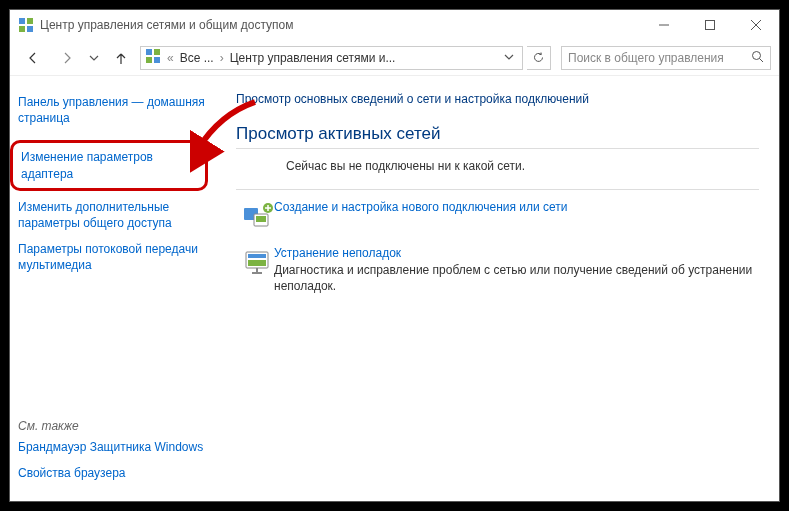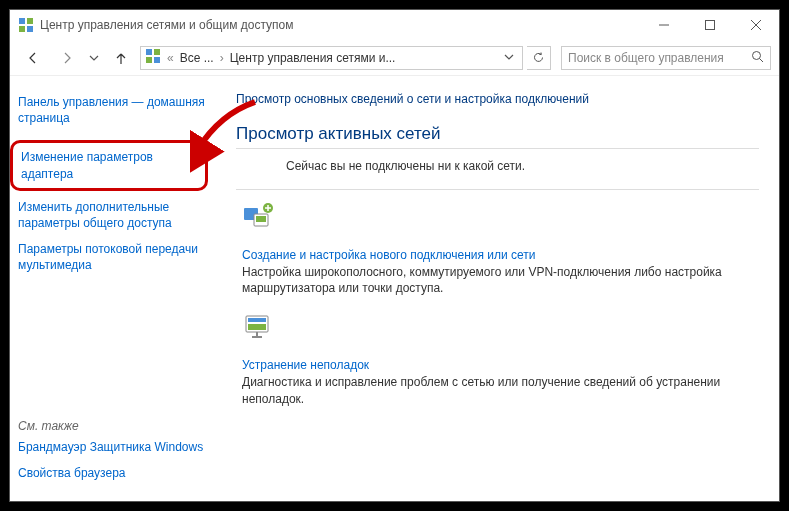--- a/index.html
+++ b/index.html
@@ -28,21 +28,21 @@
   .sidebar a{color:#0066cc;text-decoration:none;display:block;line-height:1.35;}
   .side-item{margin-bottom:10px;}
   .highlight-box{border:3px solid #c00;border-radius:10px;padding:6px 8px;margin:4px 0 8px -8px;}
   .side-spacer{flex:1;}
   .side-sub{color:#666;margin:8px 0 6px 0;font-style:italic;}
   .content{flex:1;padding:16px 20px 10px 16px;position:relative;}
   h1.page-title{color:#003a80;font-size:12px;font-weight:400;margin-bottom:18px;}
   .section-h{color:#003a80;font-size:17px;margin:6px 0 4px 0;font-weight:400;}
   .hr{height:1px;background:#ddd;margin:2px 0 10px 0;}
   .infoline{color:#333;margin:0 0 16px 50px;}
-  .task{display:flex;gap:16px;margin:8px 0 14px 6px;flex-direction:column;}
+  .task{display:flex;gap:0;margin:8px 0 14px 6px;}
   .task-icon{width:32px;height:32px;flex:0 0 32px;}
   .task-body a{color:#0066cc;text-decoration:none;}
   .task-body .desc{color:#333;margin-top:2px;line-height:1.35;}
   
   .arrow-wrap{position:absolute;left:-30px;top:18px;width:80px;height:80px;pointer-events:none;}
 </style>
 </head>
 <body>
 
 <div class="frame">
@@ -181,21 +181,20 @@
           <svg viewBox="0 0 32 32">
               <rect x="2" y="8" width="14" height="12" rx="1" fill="#4a90d9"></rect>
               <rect x="12" y="14" width="14" height="12" rx="1" fill="#fff" stroke="#888"></rect>
               <rect x="14" y="16" width="10" height="6" fill="#7cb342"></rect>
               <circle cx="26" cy="8" r="5" fill="#7cb342"></circle>
               <path d="M26 5v6M23 8h6" stroke="#fff" stroke-width="1.5"></path>
             </svg>
         </div>
         <div class="task-body">
           <a href="#">Создание и настройка нового подключения или сети</a>
-          <div class="desc">Настройка широкополосного, коммутируемого или VPN-подключения либо настройка маршрутизатора или точки доступа.</div>
         </div>
       </div>
 
       <div class="task">
         <div class="task-icon">
           <svg viewBox="0 0 32 32">
               <rect x="4" y="6" width="22" height="16" rx="1" fill="#fff" stroke="#888"></rect>
               <rect x="6" y="8" width="18" height="4" fill="#4a90d9"></rect>
               <rect x="6" y="14" width="18" height="6" fill="#7cb342"></rect>
               <rect x="14" y="22" width="2" height="4" fill="#888"></rect>

